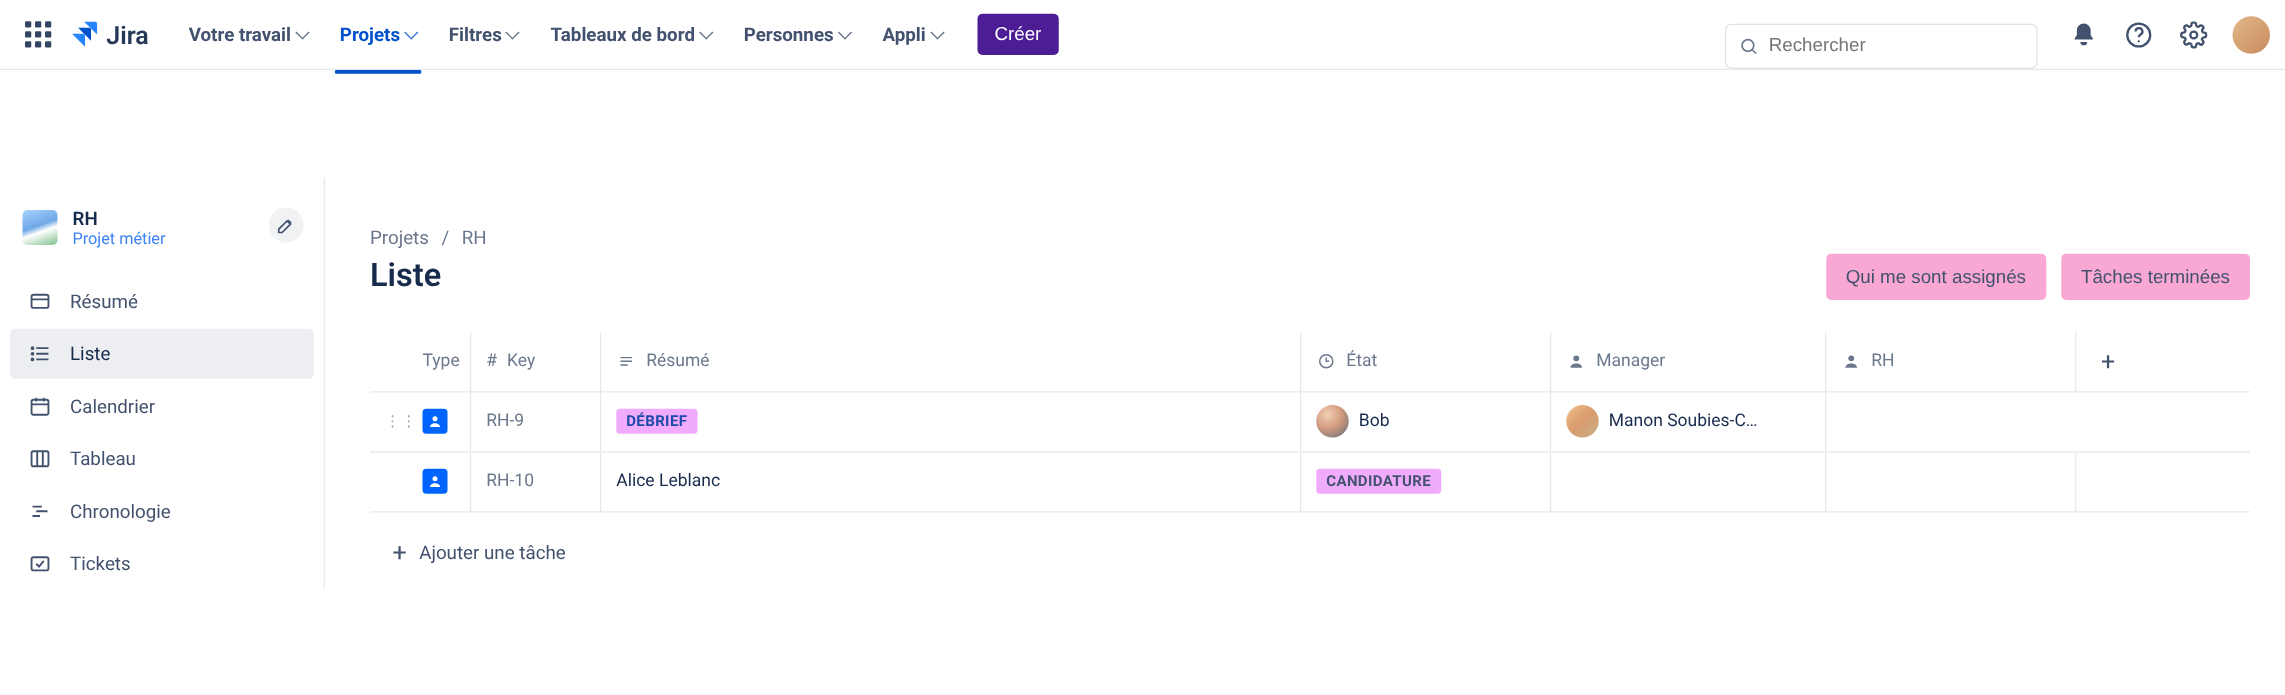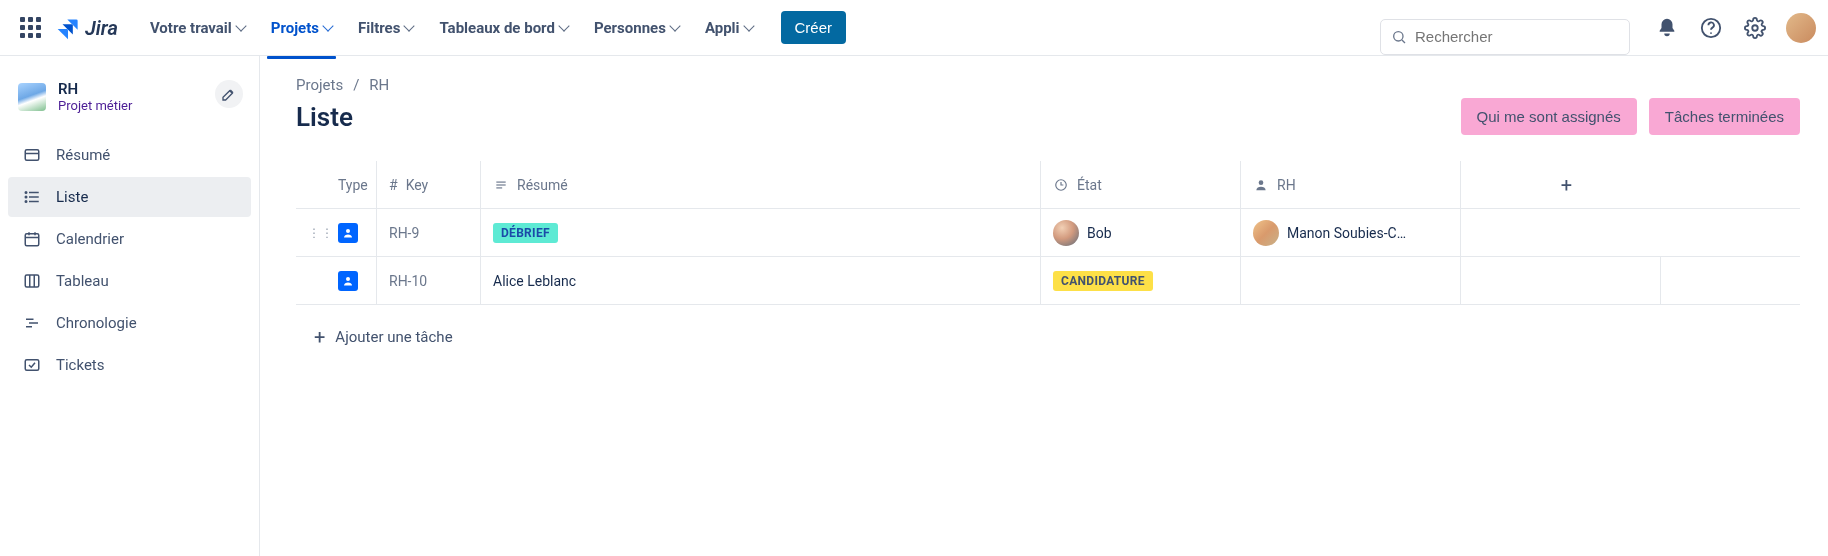--- a/index.html
+++ b/index.html
@@ -1,41 +1,41 @@
 <!DOCTYPE html>
 <html><head>
 <meta charset="utf-8">
 <style>
   *{box-sizing:border-box;margin:0;padding:0;}
   body{font-family:-apple-system,BlinkMacSystemFont,"Segoe UI",Roboto,Helvetica,Arial,sans-serif;font-size:14px;color:#172b4d;background:#fff;width:1828px;height:556px;overflow:hidden;}
   
   .topnav{display:flex;align-items:center;height:56px;border-bottom:1px solid #e5e8ec;padding:0 12px;gap:6px;}
   .apps-grid{display:grid;grid-template-columns:repeat(3,5px);grid-template-rows:repeat(3,5px);gap:3px;padding:8px;margin-right:2px;cursor:pointer;}
   .apps-grid span{width:5px;height:5px;background:#344563;border-radius:1px;}
-  .brand{display:flex;align-items:flex-end;gap:6px;font-weight:600;color:#253858;font-size:20px;margin-right:14px;cursor:pointer;font-style:italic;}
+  .brand{display:flex;align-items:flex-start;gap:6px;font-weight:600;color:#253858;font-size:20px;margin-right:14px;cursor:pointer;}
   .brand svg{display:block;}
   .menu{display:flex;align-items:center;gap:2px;}
   .menu-item{display:flex;align-items:center;gap:5px;padding:8px 12px;color:#42526e;font-size:15px;cursor:pointer;border-radius:3px;position:relative;font-weight:bold;}
   .menu-item.active{color:#0052cc;}
   .menu-item.active::after{content:"";position:absolute;left:8px;right:8px;bottom:-14px;height:3px;background:#0052cc;border-radius:1px;}
   .chev{width:8px;height:8px;border-right:1.5px solid currentColor;border-bottom:1.5px solid currentColor;transform:rotate(45deg);margin-top:-3px;opacity:.85;}
-  .create-btn{background:#0369a1;color:#fff;border:none;border-radius:4px;padding:8px 14px;font-size:15px;font-weight:500;margin-left:10px;cursor:pointer;}
+  .create-btn{background:#4c1d95;color:#fff;border:none;border-radius:4px;padding:8px 14px;font-size:15px;font-weight:500;margin-left:10px;cursor:pointer;}
   .spacer{flex:1;}
   .search{display:flex;align-items:center;border:1px solid #dfe1e6;border-radius:5px;height:36px;width:250px;padding:0 10px;gap:8px;color:#6b778c;margin-top:18px;}
   .search input{border:none;outline:none;font-size:15px;flex:1;color:#172b4d;}
   .nav-icons{display:flex;align-items:center;gap:18px;margin-left:18px;}
   .nav-icons .icon{width:26px;height:26px;display:flex;align-items:center;justify-content:center;color:#42526e;cursor:pointer;}
   .avatar{width:30px;height:30px;border-radius:50%;background:linear-gradient(135deg,#e2b98a 0%,#c98a5e 100%);cursor:pointer;}
   
-  .body{display:flex;height:calc(556px - 56px);}
+  .body{display:flex;height:calc(556px - 56px);align-items:center;}
   .sidebar{width:260px;border-right:1px solid #e5e8ec;padding:16px 8px 0 8px;}
   .project-head{display:flex;align-items:center;gap:12px;padding:8px 10px;position:relative;}
   .project-avatar{width:28px;height:28px;border-radius:4px;background:linear-gradient(160deg,#a9d3ff 0%,#6ea8e6 45%,#fff 60%,#7ebf8e 100%);}
   .project-title{font-size:15px;font-weight:600;color:#172b4d;}
-  .project-sub{font-size:13px;color:#4c1d95;}
+  .project-sub{font-size:13px;color:#3b82f6;}
   .project-action{position:absolute;right:8px;top:8px;width:28px;height:28px;border-radius:50%;background:#f1f2f4;display:flex;align-items:center;justify-content:center;cursor:pointer;}
   .side-menu{margin-top:14px;display:flex;flex-direction:column;gap:2px;}
   .side-item{display:flex;align-items:center;gap:14px;padding:10px 14px;border-radius:4px;color:#42526e;font-size:15px;cursor:pointer;}
   .side-item.active{background:#eceef1;color:#172b4d;}
   .side-icon{width:20px;height:20px;display:flex;align-items:center;justify-content:center;color:#42526e;}
   
   .main{flex:1;padding:20px 28px 0 36px;}
   .crumbs{display:flex;align-items:center;gap:10px;font-size:15px;color:#6b778c;}
   .crumbs a{color:#6b778c;text-decoration:none;cursor:pointer;}
   .page-head{display:flex;align-items:center;justify-content:space-between;margin-top:4px;}
@@ -51,22 +51,22 @@
   .td{border-bottom:1px solid #e5e8ec;}
   .drag{color:#97a0af;font-size:12px;letter-spacing:1px;}
   .issue-icon{width:20px;height:20px;border-radius:3px;background:#0065ff;display:flex;align-items:center;justify-content:center;}
   .issue-icon svg{display:block;}
   .key-link{color:#6b778c;text-decoration:none;cursor:pointer;}
   .summary-cell{position:relative;}
   .caret{position:absolute;left:280px;top:14px;width:1px;height:20px;background:#172b4d;}
   .caret::after{content:"";position:absolute;left:-3px;top:0;width:7px;height:1px;background:#172b4d;}
   .caret::before{content:"";position:absolute;left:-3px;bottom:0;width:7px;height:1px;background:#172b4d;}
   .status{display:inline-block;padding:3px 8px;border-radius:3px;font-size:12px;font-weight:700;letter-spacing:.3px;}
-  .status.debrief{background:#5eead4;color:#1b4aa8;}
-  .status.cand{background:#fde047;color:#42526e;}
+  .status.debrief{background:#f0abfc;color:#1b4aa8;}
+  .status.cand{background:#f0abfc;color:#42526e;}
   .uavatar{width:26px;height:26px;border-radius:50%;}
   .ua1{background:radial-gradient(circle at 35% 30%,#f2d0b5 0%,#d29a7e 45%,#5a6a7a 100%);}
   .ua2{background:linear-gradient(135deg,#f0c38a 0%,#d99a6c 50%,#c8b28a 100%);}
   .overflow{white-space:nowrap;overflow:hidden;text-overflow:ellipsis;max-width:150px;}
   .add-col{display:flex;align-items:center;justify-content:center;font-size:22px;color:#42526e;cursor:pointer;}
   .add-row{display:flex;align-items:center;gap:10px;margin-top:22px;color:#42526e;font-size:15px;cursor:pointer;padding-left:18px;}
   .plus{font-size:20px;line-height:1;}
   .th .hicon{width:16px;height:16px;display:flex;align-items:center;justify-content:center;color:#6b778c;}
 </style>
 </head>
@@ -276,20 +276,29 @@
             </span>
           <span>État</span>
         </div>
         <div class="cell sep">
           <span class="hicon">
               <svg width="14" height="14" viewBox="0 0 24 24" fill="currentColor">
                 <circle cx="12" cy="8" r="4"></circle>
                 <path d="M4 21c0-4 4-6 8-6s8 2 8 6"></path>
               </svg>
             </span>
+          <span>Manager</span>
+        </div>
+        <div class="cell sep">
+          <span class="hicon">
+              <svg width="14" height="14" viewBox="0 0 24 24" fill="currentColor">
+                <circle cx="12" cy="8" r="4"></circle>
+                <path d="M4 21c0-4 4-6 8-6s8 2 8 6"></path>
+              </svg>
+            </span>
           <span>RH</span>
         </div>
         <div class="cell sep add-col">
             <span class="plus">+</span>
           </div>
       </div>
 
       <div class="trow td">
         <div class="cell drag">⋮⋮</div>
         <div class="cell">

